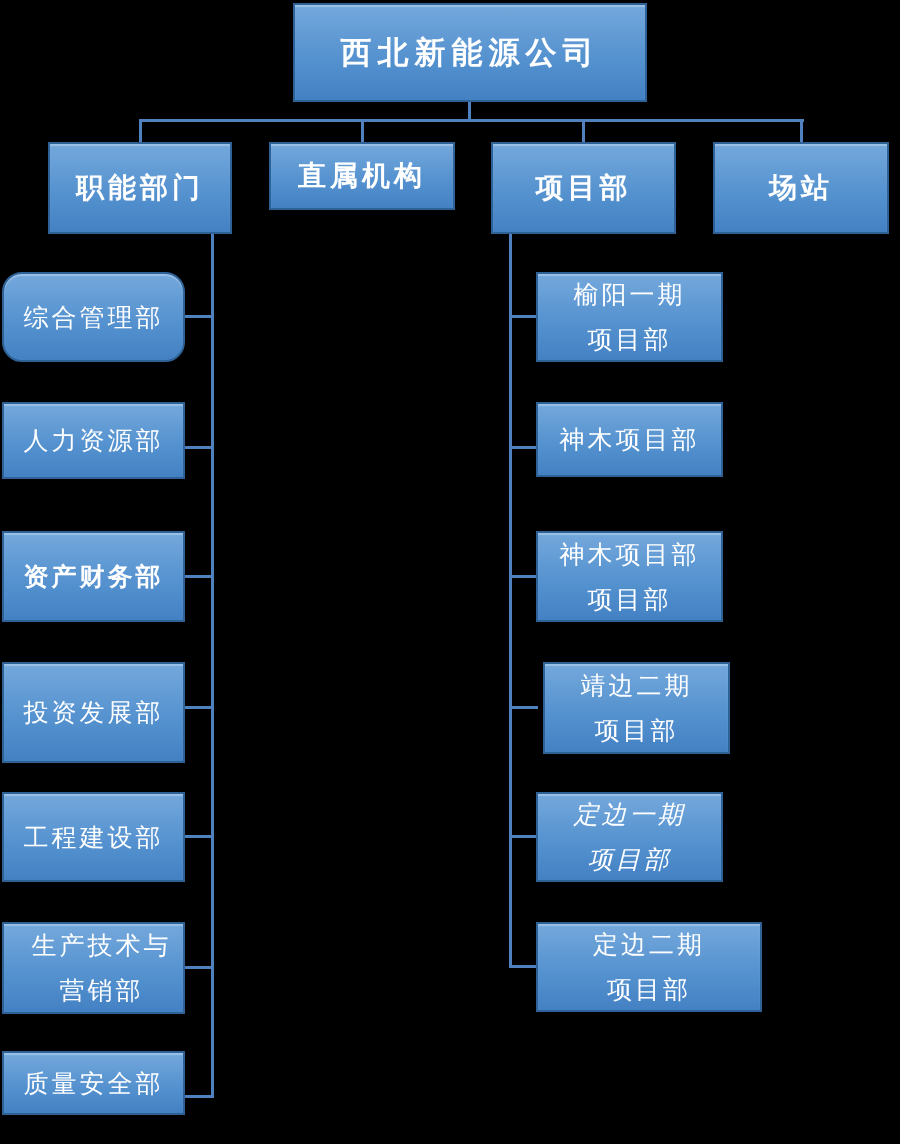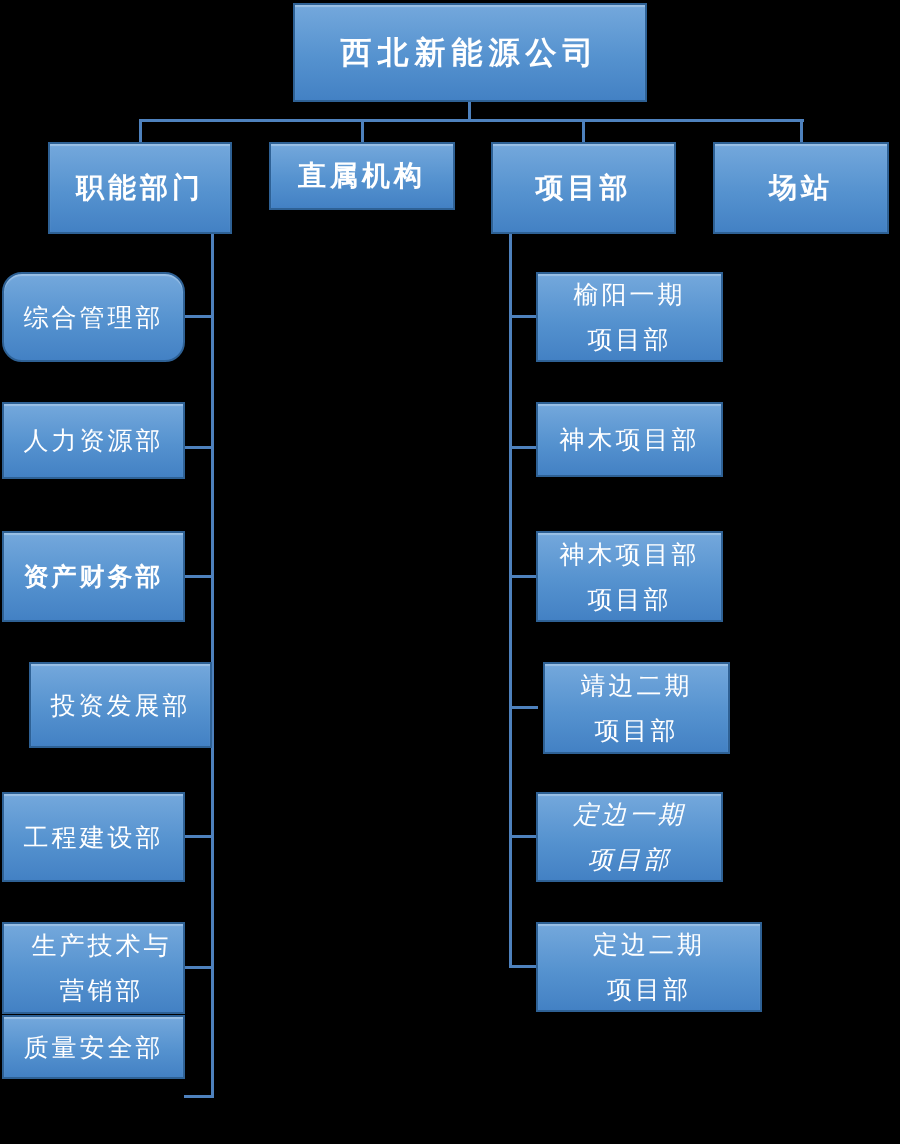--- a/index.html
+++ b/index.html
@@ -36,24 +36,24 @@
   
   .n-root  { left: 293px; top: 3px;   width: 354px; height: 99px; }
   .n-b0    { left: 48px;  top: 142px; width: 184px; height: 92px; }
   .n-b1    { left: 269px; top: 142px; width: 186px; height: 68px; }
   .n-b2    { left: 491px; top: 142px; width: 185px; height: 92px; }
   .n-b3    { left: 713px; top: 142px; width: 176px; height: 92px; }
 
   .n-l0 { left: 2px; top: 272px;  width: 183px; height: 90px; border-radius: 20px; }
   .n-l1 { left: 2px; top: 402px;  width: 183px; height: 77px; }
   .n-l2 { left: 2px; top: 531px;  width: 183px; height: 91px; font-weight: bold; }
-  .n-l3 { left: 2px; top: 662px;  width: 183px; height: 86px; margin-left: 27px; }
+  .n-l3 { left: 2px; top: 662px;  width: 183px; height: 101px; }
   .n-l4 { left: 2px; top: 792px;  width: 183px; height: 90px; }
   .n-l5 { left: 2px; top: 922px;  width: 183px; height: 92px; padding-left: 16px; }
-  .n-l6 { left: 2px; top: 1015px; width: 183px; height: 64px; }
+  .n-l6 { left: 2px; top: 1051px; width: 183px; height: 64px; }
 
   .n-r0 { left: 536px; top: 272px; width: 187px; height: 90px; }
   .n-r1 { left: 536px; top: 402px; width: 187px; height: 75px; }
   .n-r2 { left: 536px; top: 531px; width: 187px; height: 91px; }
   .n-r3 { left: 536px; top: 662px; width: 187px; height: 92px; margin-left: 7px; }
   .n-r4 { left: 536px; top: 792px; width: 187px; height: 90px; font-style: italic; }
   .n-r5 { left: 536px; top: 922px; width: 226px; height: 90px; }
 
   
   .c-root-v   { left: 468px; top: 101px; width: 3px;   height: 21px; }

